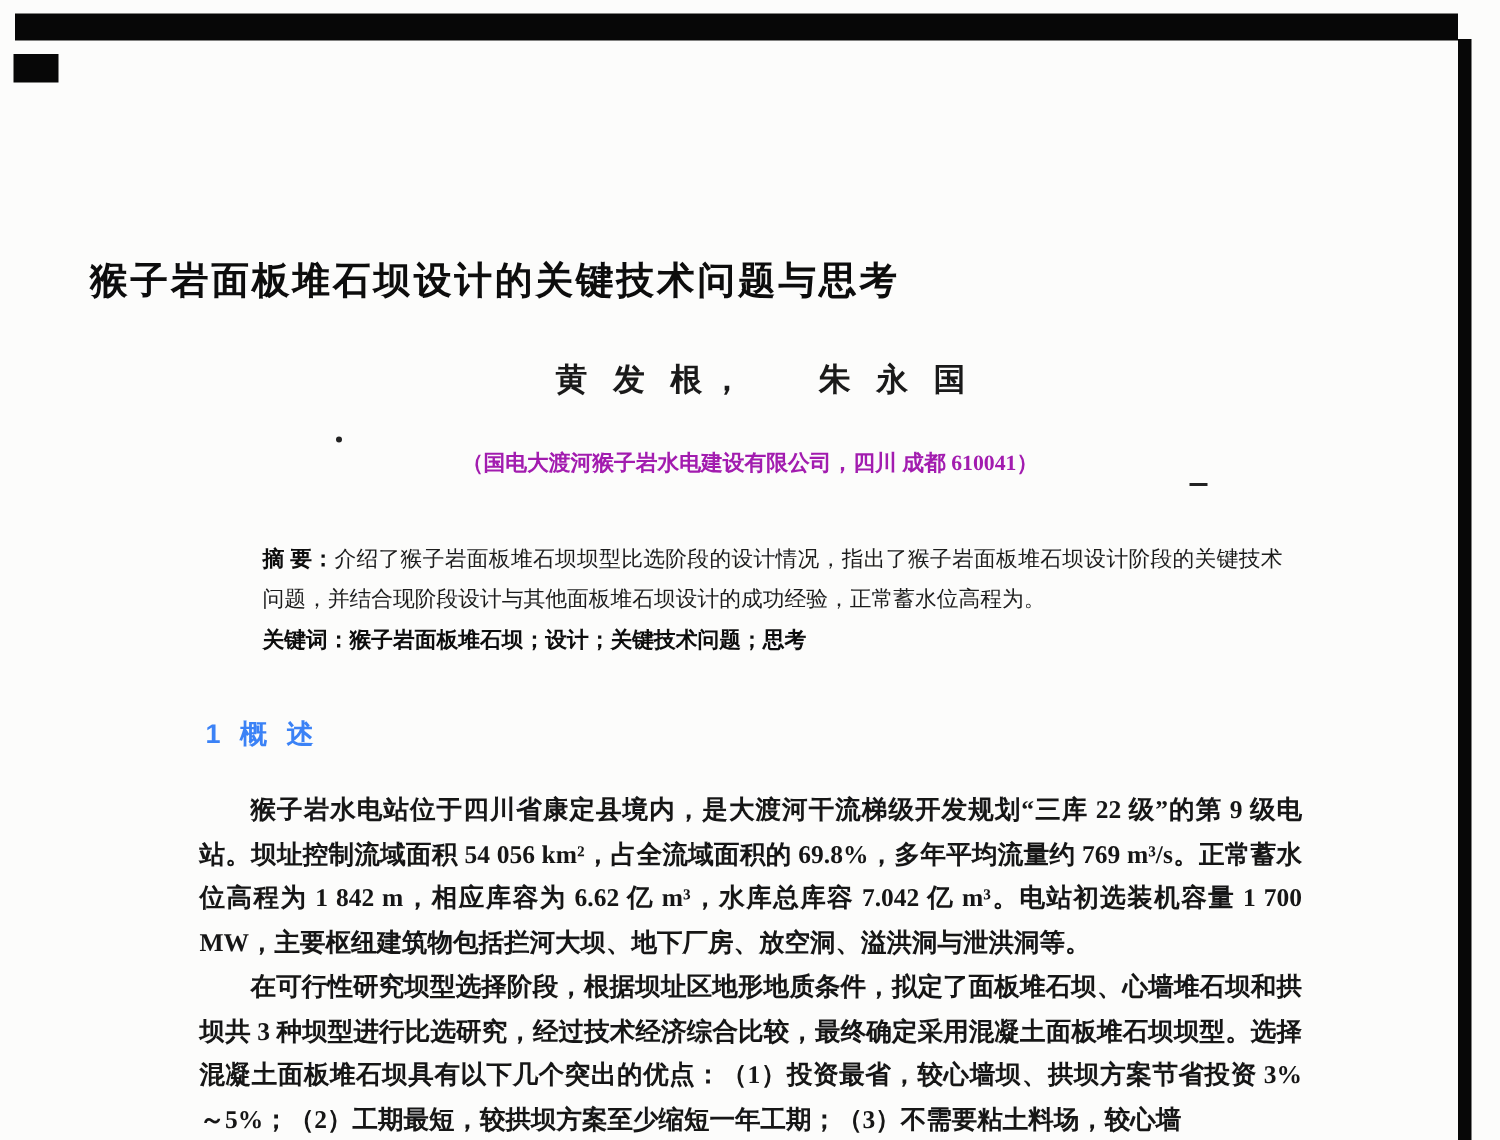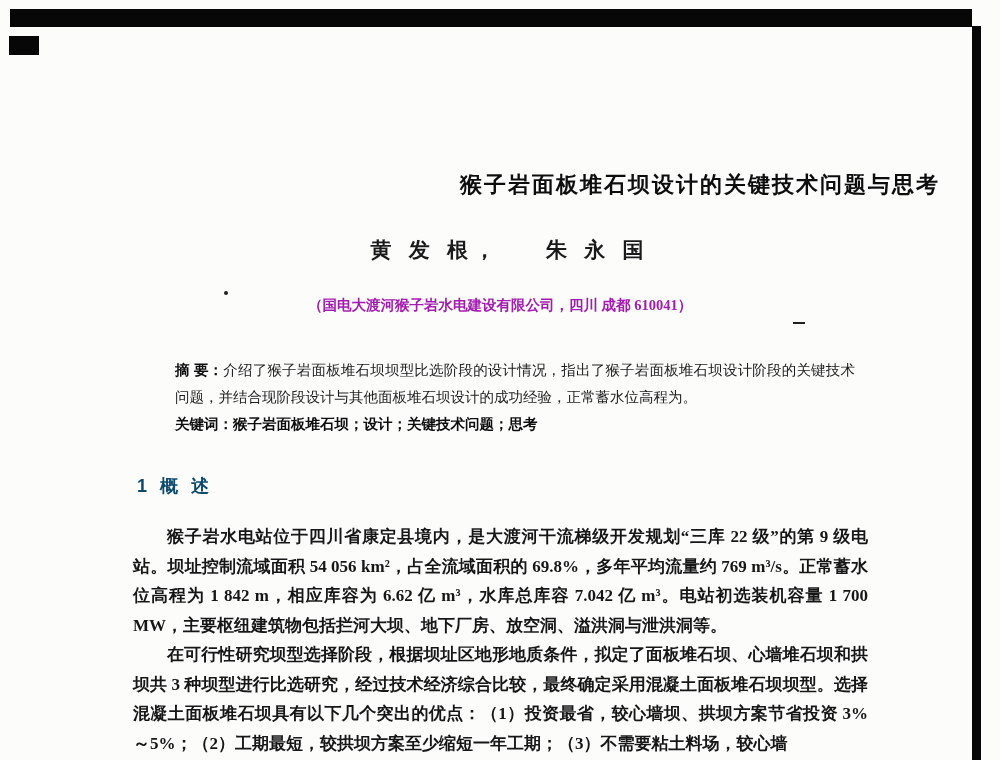--- a/index.html
+++ b/index.html
@@ -20,23 +20,23 @@
   .artifact { position: absolute; background: #070707; }
   .top-bar    { left: 10px;  top: 9px;   width: 962px; height: 18px; }
   .corner-block{ left: 9px;  top: 36px;  width: 30px;  height: 19px; }
   .right-strip{ left: 972px; top: 26px;  width: 9px;   height: 734px; }
   .speck { position: absolute; background: #222; }
   .speck1 { left: 224px; top: 291px; width: 4px; height: 4px; border-radius: 50%; }
   .speck2 { left: 793px; top: 322px; width: 12px; height: 2px; }
 
   .title {
     margin: 170px 60px 0 60px;
-    text-align: right;
+    text-align: left;
     font-family: "Liberation Sans", sans-serif;
-    font-size: 22px;
+    font-size: 25px;
     font-weight: 700;
     letter-spacing: 2px;
     color: #0d0d0d;
   }
   .authors {
     margin-top: 36px;
     text-align: center;
     font-size: 21px;
     font-weight: 600;
     letter-spacing: 6px;
@@ -54,33 +54,33 @@
   .abstract {
     margin: 42px 145px 0 175px;
     width: 680px;
     font-size: 14.5px;
     line-height: 27px;
     text-align: justify;
     color: #1c1c1c;
   }
   .abs-p { margin: 0; }
   .lbl {
-    font-family: Liberation Sans, sans-serif;
+    font-family: Liberation Serif, serif;
     font-weight: 700;
     color: #0d0d0d;
   }
   .kw { font-family: "Liberation Sans", sans-serif; font-weight: 700; color: #0d0d0d; }
   .section {
     margin: 36px 0 0 137px;
     font-family: "Liberation Sans", sans-serif;
     font-size: 18px;
     font-weight: 700;
     letter-spacing: 1px;
     white-space: pre;
-    color: #0c4a6e;
+    color: #3b82f6;
   }
   .body-text {
     margin: 24px 132px 0 133px;
     width: 735px;
     font-size: 17px;
     font-weight: 600;
     line-height: 29.5px;
     text-align: justify;
     color: #161616;
   }

